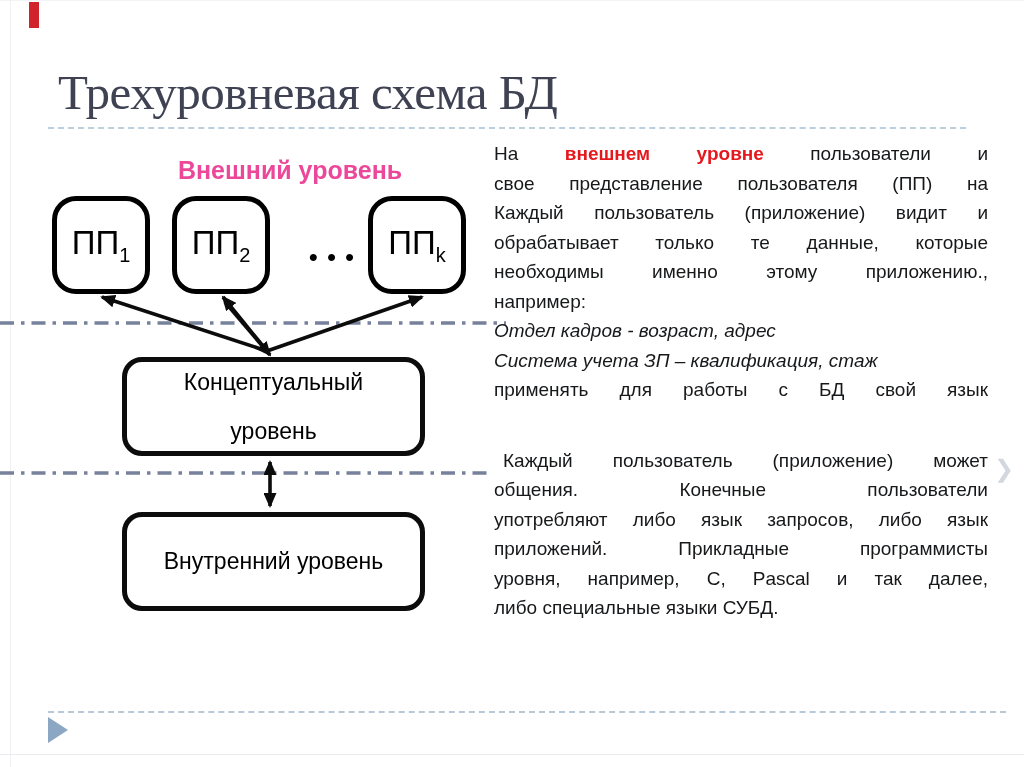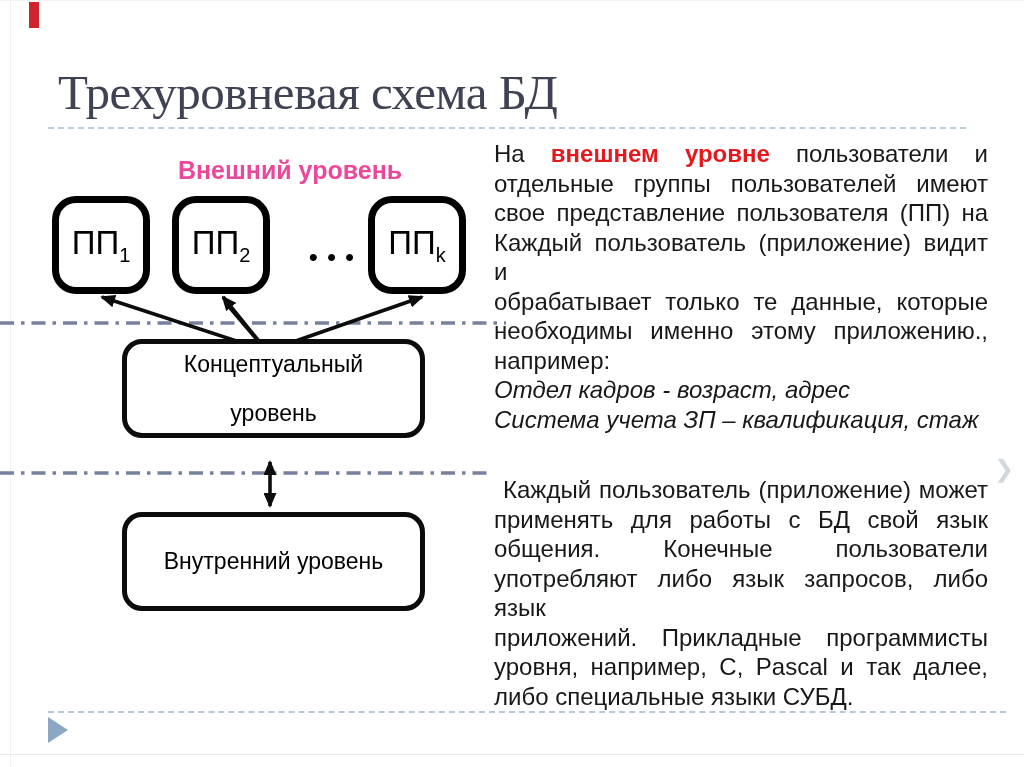--- a/index.html
+++ b/index.html
@@ -15,36 +15,36 @@
   .title{position:absolute;left:58px;top:64px;width:920px;
          font-family:"Liberation Serif",serif;font-size:49px;color:#3e4252;letter-spacing:-0.5px;}
   .title-underline{position:absolute;left:48px;top:127px;width:918px;height:0;
          border-top:2px dashed #bccfdd;}
 
   
   .ext-label{position:absolute;left:140px;top:156px;width:300px;text-align:center;
          font-size:25px;font-weight:bold;color:#ec4899;}
   .dg-svg{position:absolute;left:0;top:140px;}
   .ppbox{position:absolute;width:98px;height:98px;box-sizing:border-box;background:#fff;
-         border:7px solid #000000;border-radius:24px;top:196px;
+         border:5px solid #000000;border-radius:24px;top:196px;
          display:flex;align-items:center;justify-content:center;}
   .ppbox .base{font-size:33px;color:#000;}
   .ppbox sub{font-size:20px;}
   .pp1{left:52px;} .pp2{left:172px;} .pp3{left:368px;}
   .dots{position:absolute;left:296px;top:242px;width:80px;text-align:center;
         font-size:26px;letter-spacing:9px;color:#000;}
   .bigbox{position:absolute;left:122px;width:303px;height:99px;box-sizing:border-box;background:#fff;
         border:5px solid #0c0c0c;border-radius:20px;display:flex;flex-direction:column;
         align-items:center;justify-content:center;font-size:23px;line-height:29px;color:#000;}
-  .conc{top:339px;gap:20px;} .intr{top:512px;}
+  .conc{top:357px;gap:20px;} .intr{top:512px;}
 
   
   .bottom-dash{position:absolute;left:48px;top:711px;width:958px;height:0;
         border-top:2px dashed #b8c8d7;}
-  .tp{position:absolute;left:494px;top:139px;width:494px;font-size:24px;line-height:29.5px;
+  .tp{position:absolute;left:494px;top:139px;width:494px;font-size:19px;line-height:29.5px;
       color:#17181a;}
   .tl{text-align:justify;text-align-last:justify;}
   .tl.end{text-align-last:left;}
   .tl .red{color:#e4181d;font-weight:bold;}
   .tl.it{font-style:italic;}
   .tl.gap{margin-top:41px;}
   .tl.ind{text-indent:9px;}
 
   .next-triangle{position:absolute;left:48px;top:717px;width:0;height:0;
         border-left:20px solid #8ba7c3;border-top:13px solid transparent;
@@ -111,33 +111,32 @@
   <div class="bigbox intr">
     <div>Внутренний уровень</div>
   </div>
 
   <div class="tp">
     <div class="tl">
       <span>На</span>
       <span class="red">внешнем уровне</span>
       <span>пользователи и</span>
     </div>
-    <div class="tl">отдельные группы пользователей имеют</div>
     <div class="tl">свое представление пользователя (ПП) на</div>
 
     <div class="tl">Каждый пользователь (приложение) видит и</div>
     <div class="tl">обрабатывает только те данные, которые</div>
     <div class="tl">необходимы именно этому приложению.,</div>
     <div class="tl end">например:</div>
 
     <div class="tl end it">Отдел кадров - возраст, адрес</div>
     <div class="tl end it">Система учета ЗП – квалификация, стаж</div>
 
+    <div class="tl">применять для работы с БД свой язык</div>
     <div class="tl gap ind">Каждый пользователь (приложение) может</div>
-    <div class="tl">применять для работы с БД свой язык</div>
     <div class="tl">общения. Конечные пользователи</div>
     <div class="tl">употребляют либо язык запросов, либо язык</div>
     <div class="tl">приложений. Прикладные программисты</div>
     <div class="tl">уровня, например, C, Pascal и так далее,</div>
     <div class="tl end">либо специальные языки СУБД.</div>
   </div>
 
   <div class="next-triangle"></div>
   <div class="chevron">❯</div>
 

